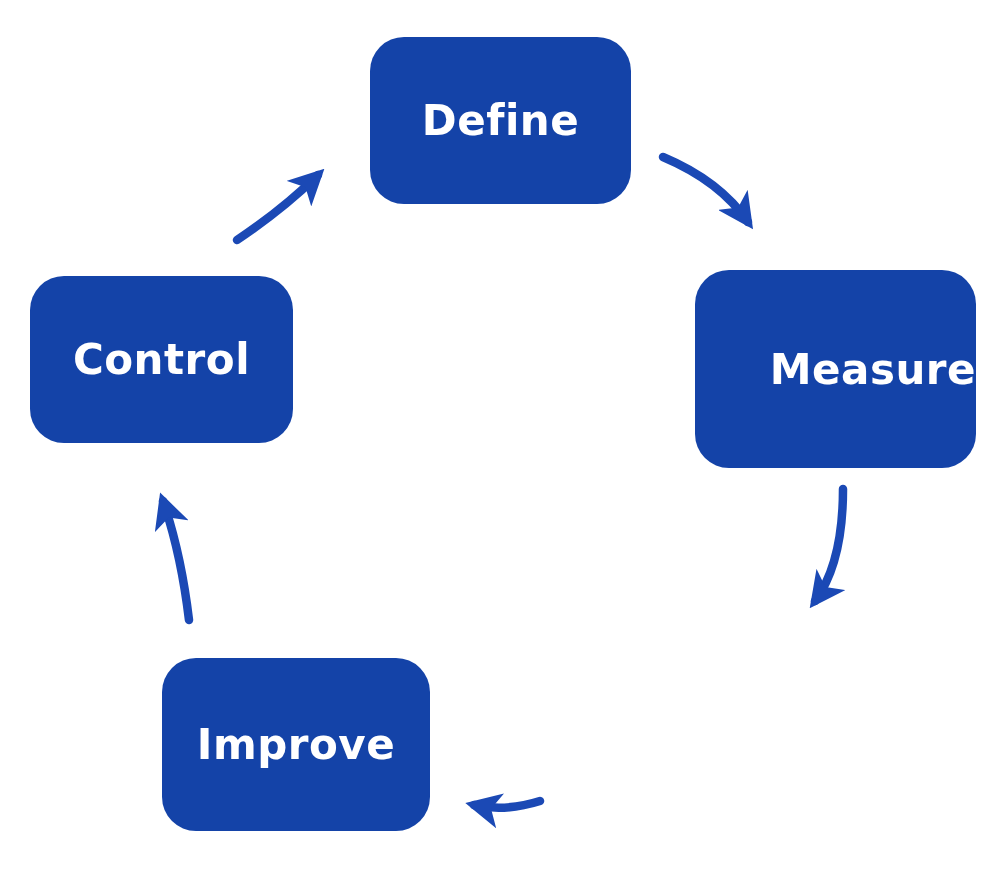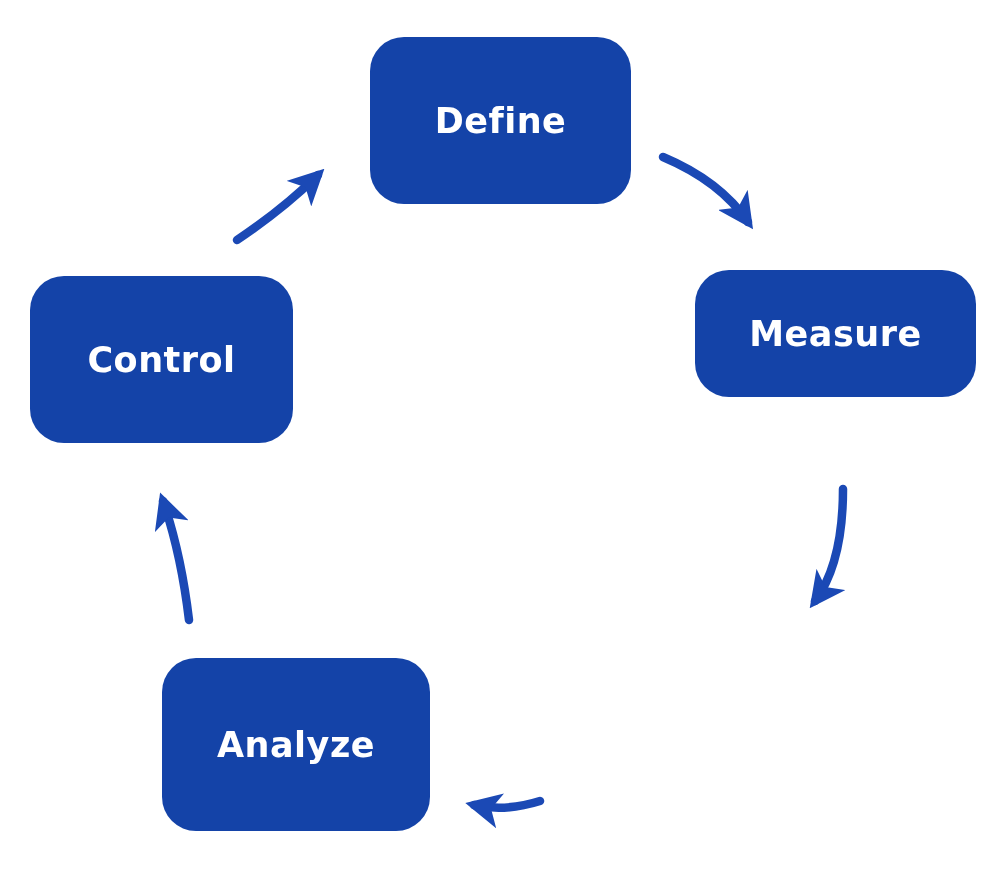--- a/index.html
+++ b/index.html
@@ -21,27 +21,27 @@
   .node {
     position: absolute;
     background: var(--node-fill);
     border-radius: 34px;
     display: flex;
     align-items: center;
     justify-content: center;
   }
   .node .label {
     color: var(--node-text);
-    font-size: 35px;
+    font-size: 42px;
     font-weight: bold;
     letter-spacing: 0.5px;
     white-space: nowrap;
   }
   .node-define  { left: 370px; top: 37px;  width: 261px; height: 167px; }
-  .node-measure { left: 695px; top: 270px; width: 281px; height: 127px; }
+  .node-measure { left: 695px; top: 270px; width: 281px; height: 198px; justify-content: flex-end; }
   .node-control { left: 30px;  top: 276px; width: 263px; height: 167px; }
   .node-analyze { left: 571px; top: 658px; width: 267px; height: 172px; }
   .node-improve { left: 162px; top: 658px; width: 268px; height: 173px; }
   .arrow-layer {
     position: absolute;
     left: 0; top: 0;
     width: 1000px;
     height: 872px;
     pointer-events: none;
   }
@@ -61,21 +61,21 @@
   <div class="node node-define">
     <span class="label">Define</span>
   </div>
 
   <div class="node node-measure">
     <span class="label">Measure</span>
   </div>
 
 
   <div class="node node-improve">
-    <span class="label">Analyze</span>
+    <span class="label">Improve</span>
   </div>
 
   <div class="node node-control">
     <span class="label">Control</span>
   </div>
 
   <svg class="arrow-layer" viewBox="0 0 1000 872" xmlns="http://www.w3.org/2000/svg">
     <defs>
       <marker id="arrowhead" viewBox="0 0 10 10" refX="7.5" refY="5" markerWidth="4.2" markerHeight="4.2" orient="auto-start-reverse">
         <path class="arrowhead-shape" d="M0,0 L10,5 L0,10 L2.6,5 Z"></path>

